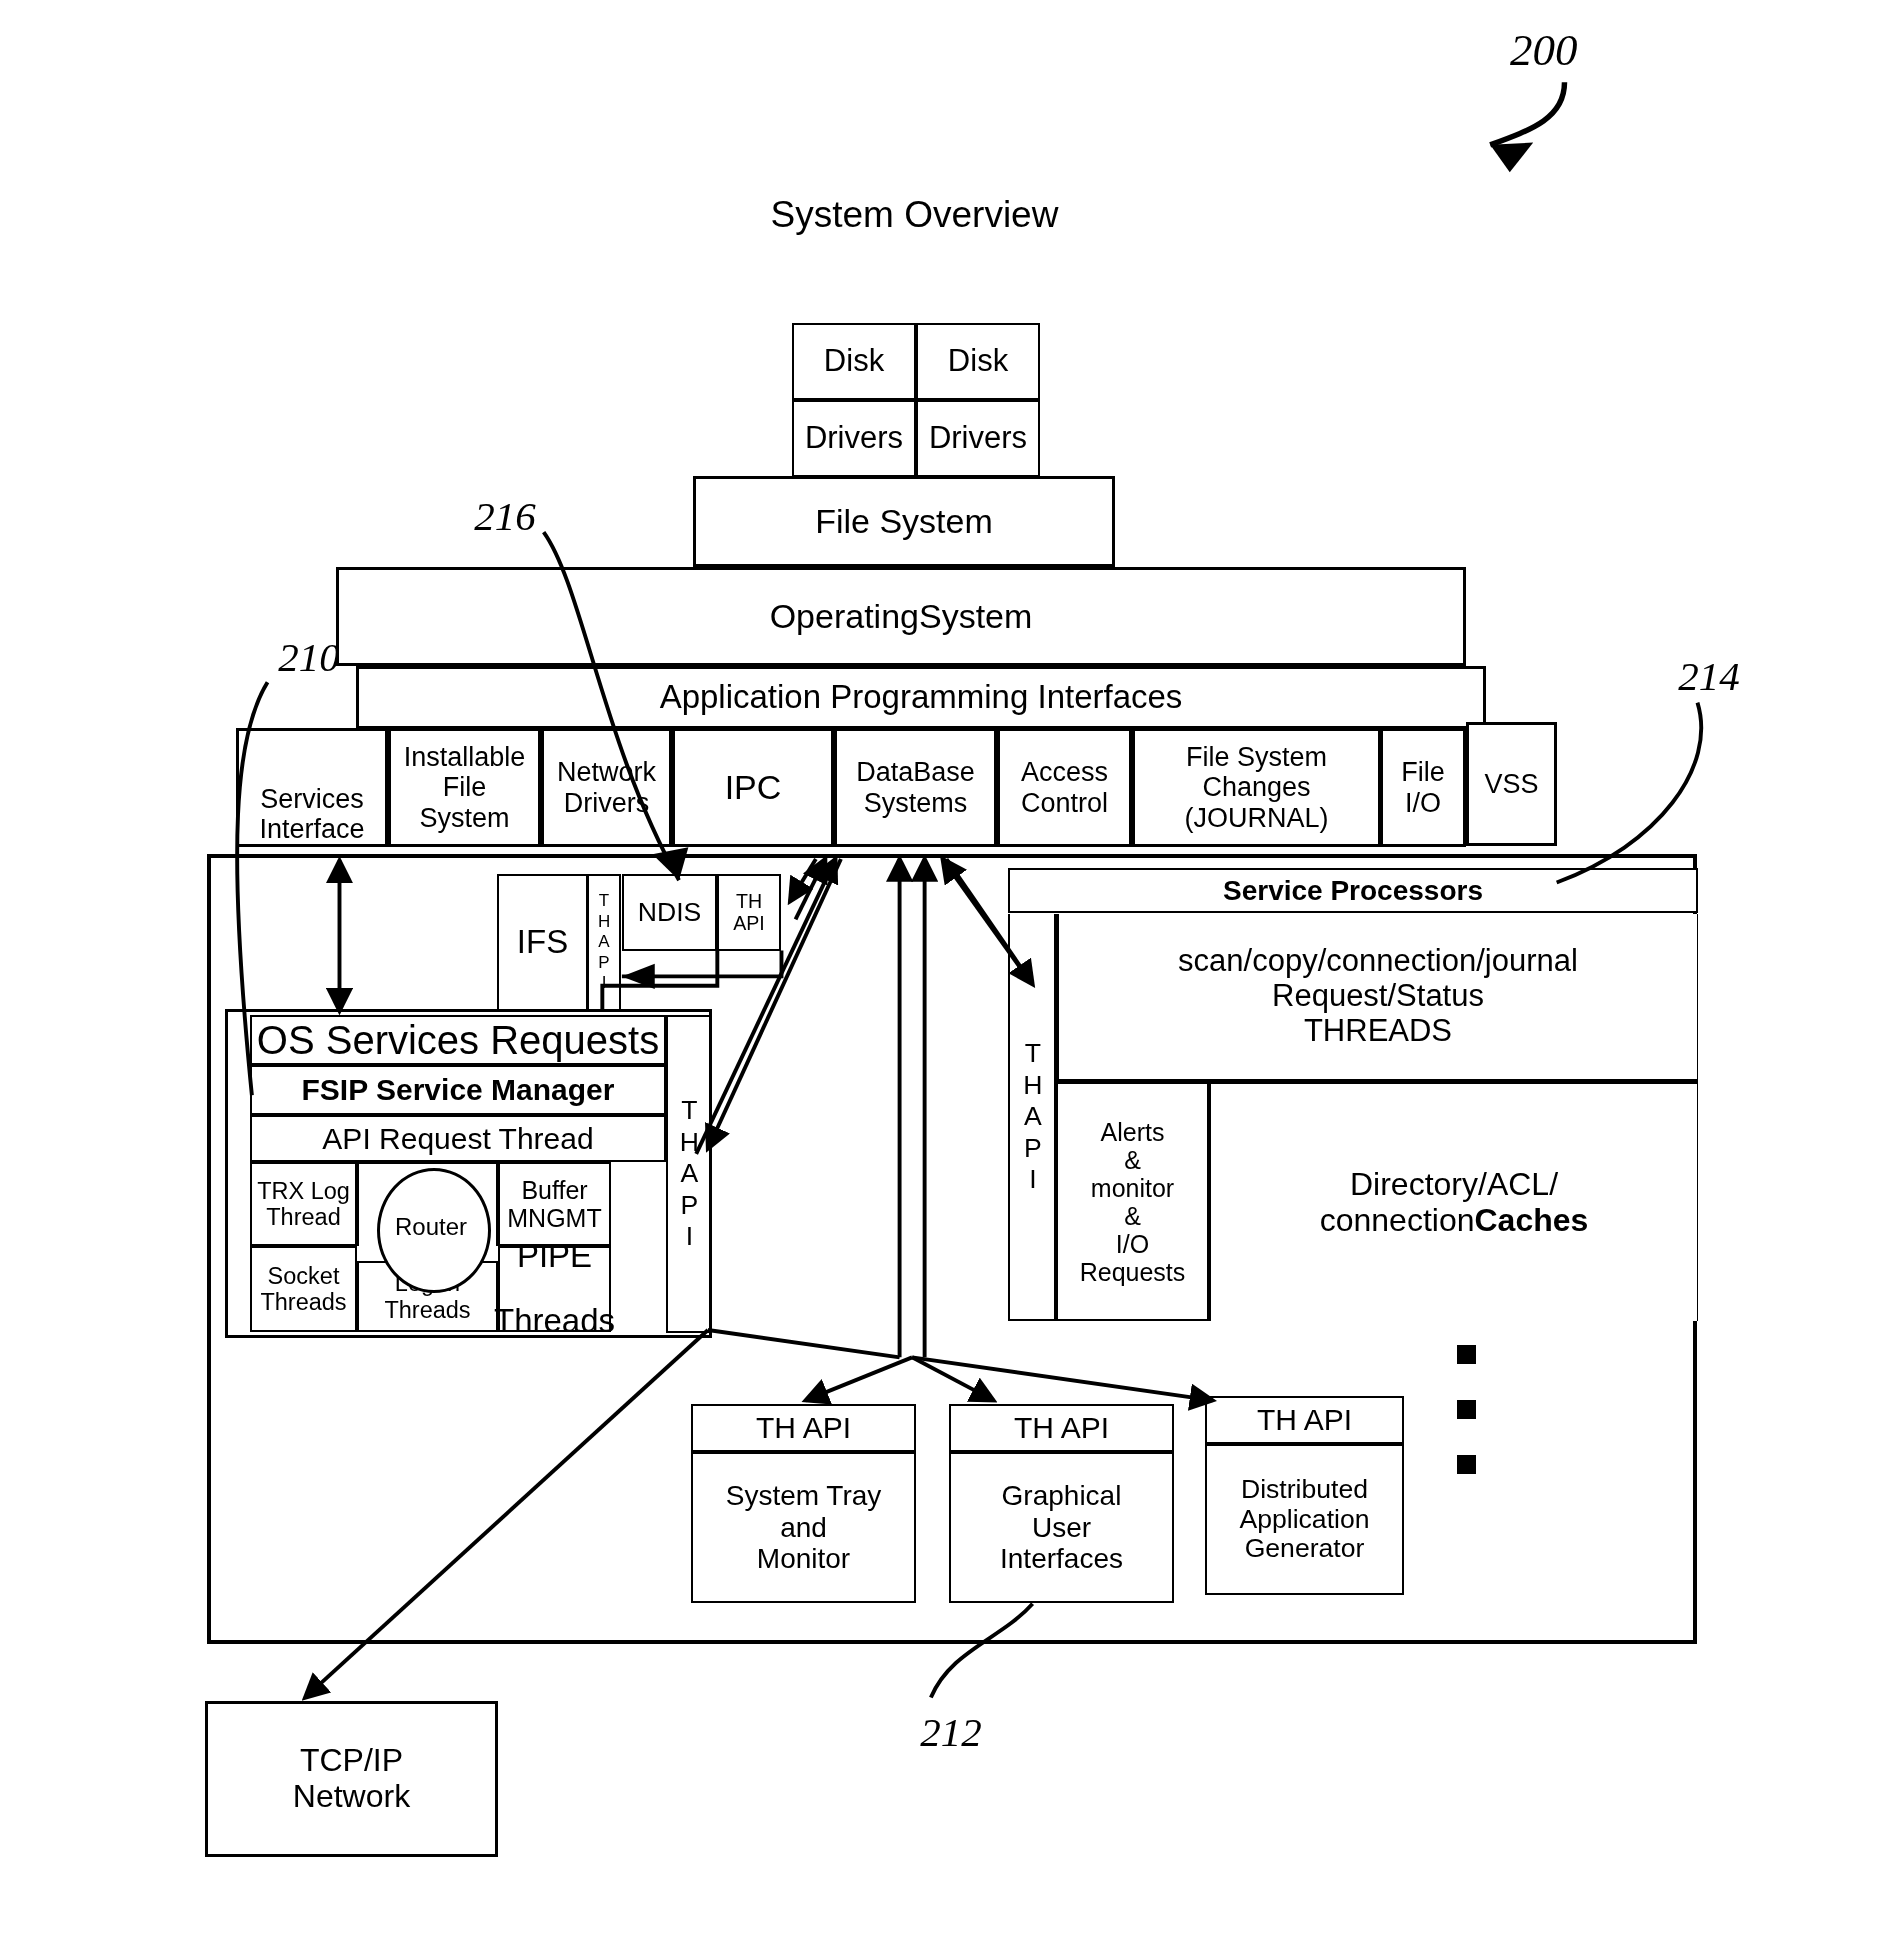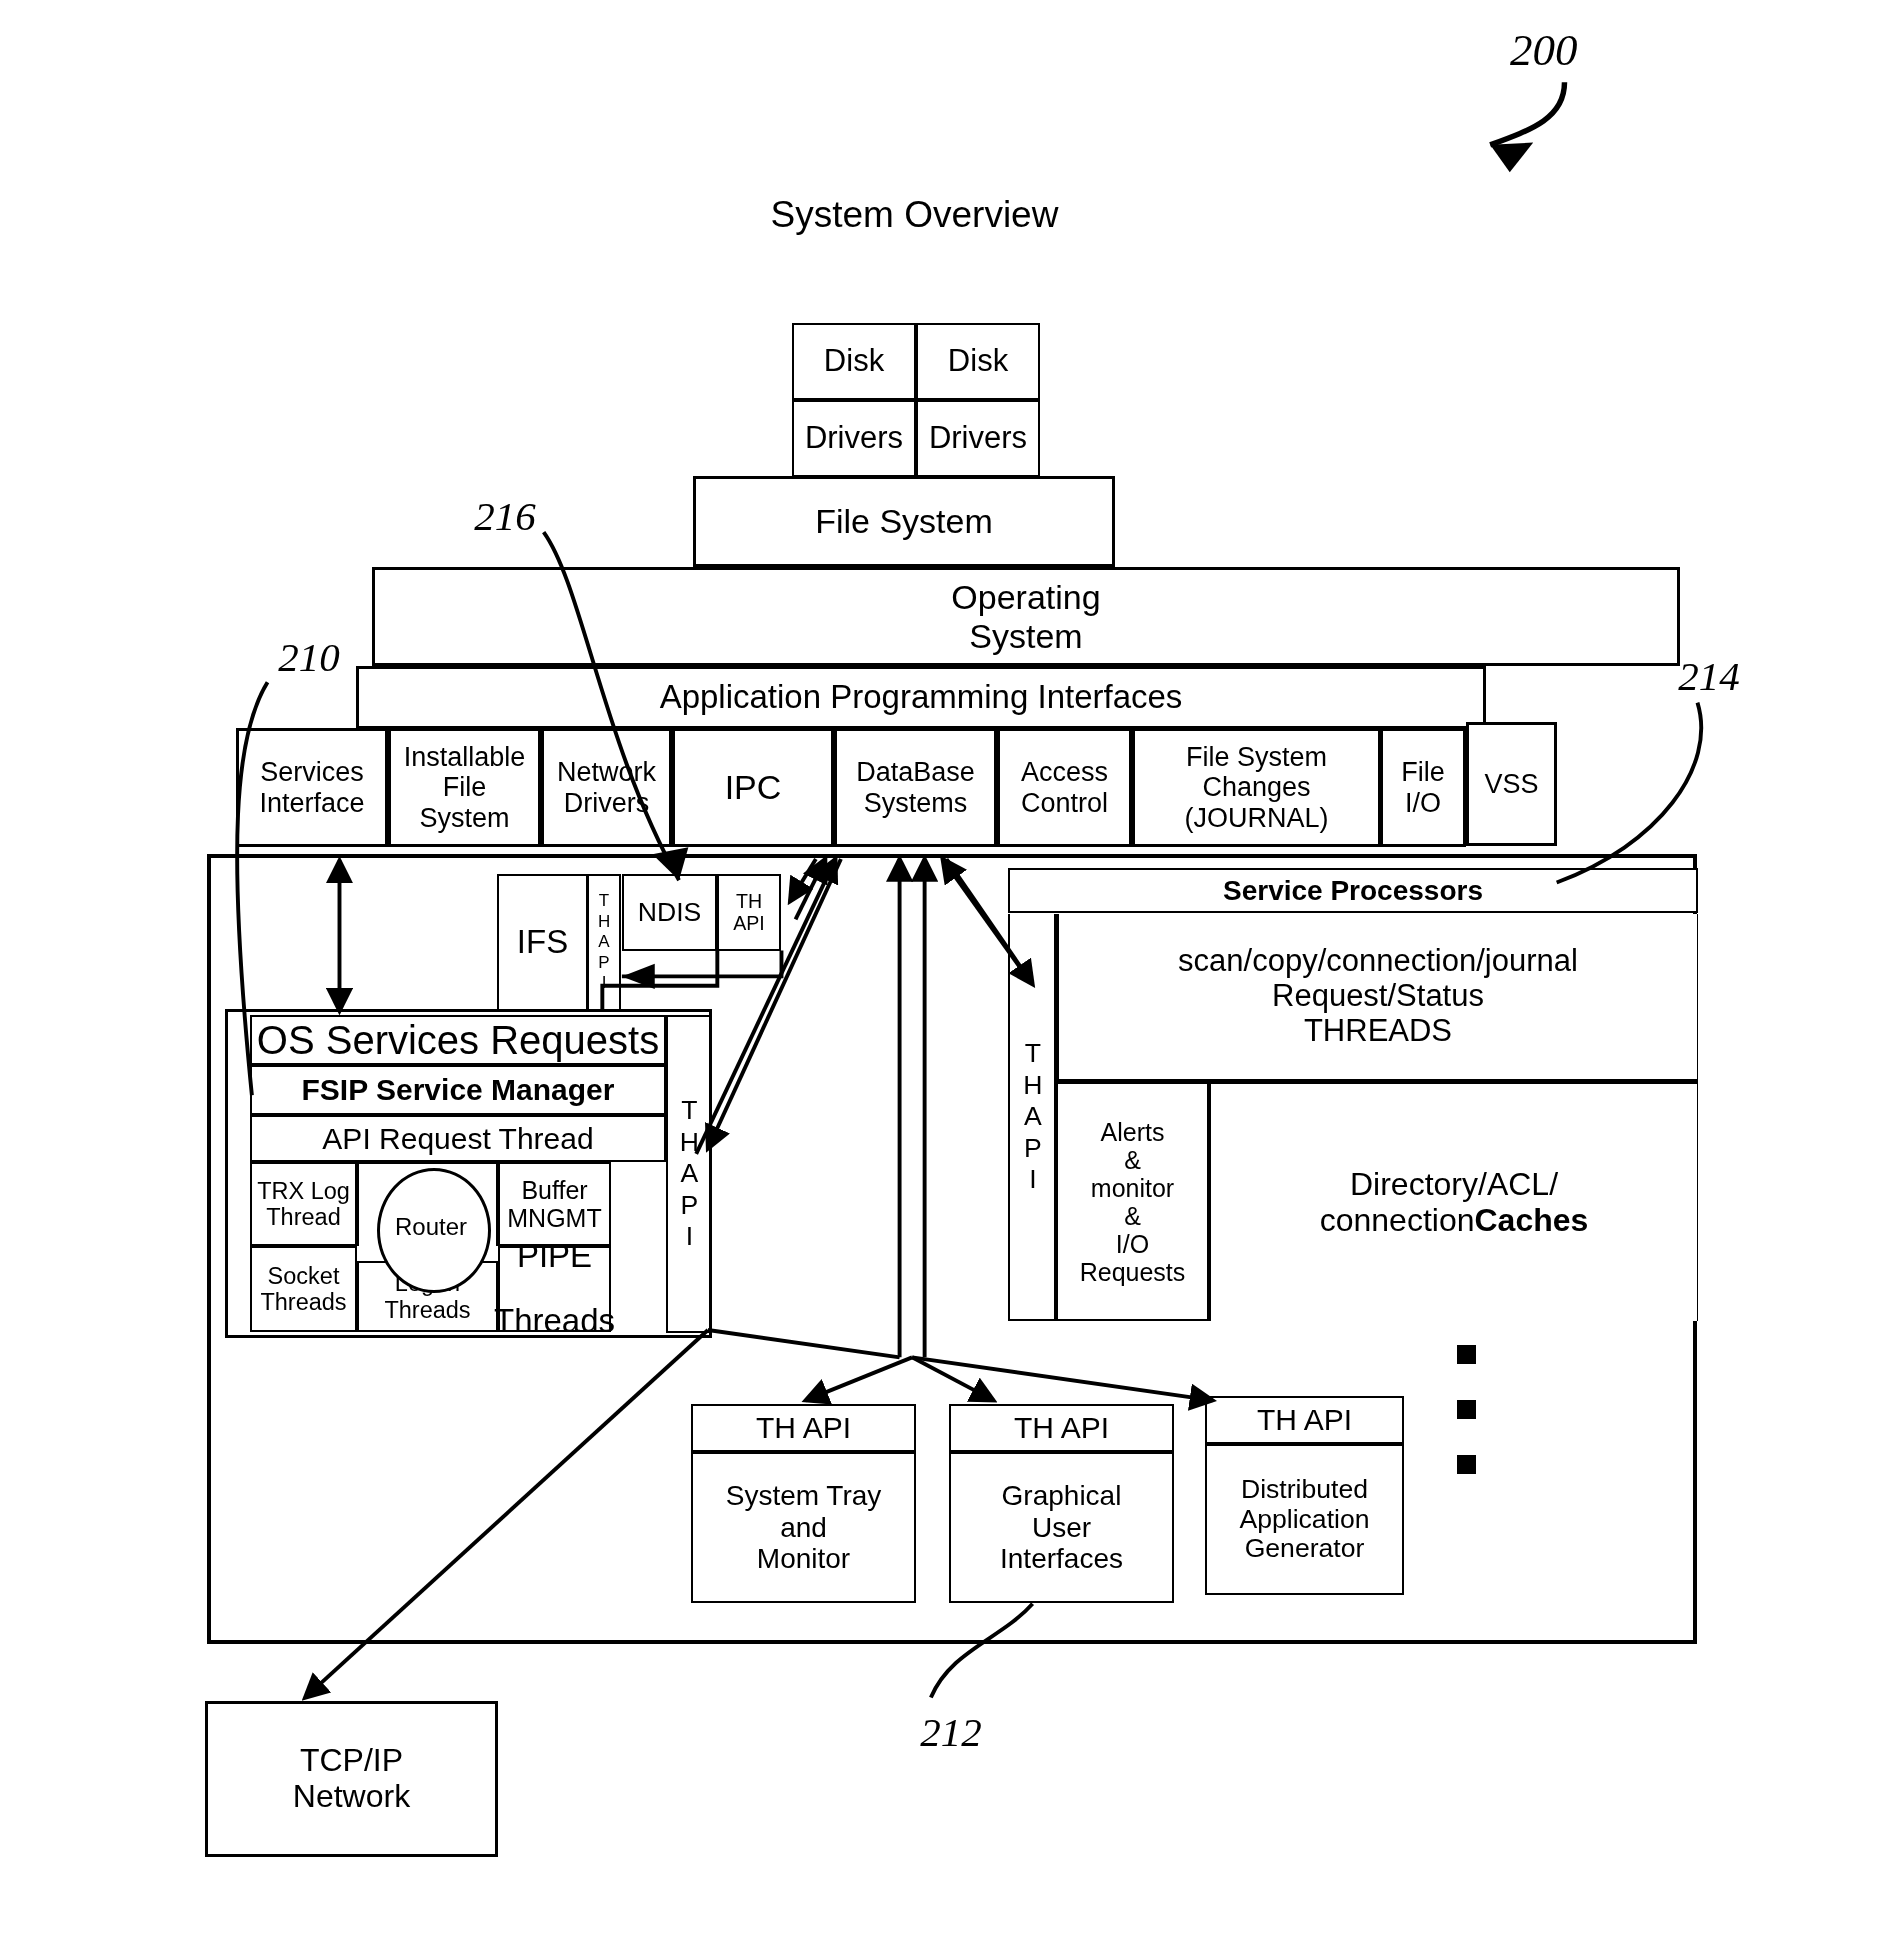--- a/index.html
+++ b/index.html
@@ -31,29 +31,29 @@
   <div class="plain ital" style="left:1658px;top:653px;width:102px;height:47px;font-size:41px;">214</div>
   <div class="plain ital" style="left:900px;top:1709px;width:102px;height:47px;font-size:41px;">212</div>
 
   <div class="bx" style="left:792px;top:323px;width:124px;height:77px;font-size:31px;">Disk</div>
   <div class="bx" style="left:916px;top:323px;width:124px;height:77px;font-size:31px;">Disk</div>
   <div class="bx" style="left:792px;top:400px;width:124px;height:77px;font-size:31px;">Drivers</div>
   <div class="bx" style="left:916px;top:400px;width:124px;height:77px;font-size:31px;">Drivers</div>
 
   <div class="bx bxh" style="left:693px;top:476px;width:422px;height:91px;font-size:34px;">File System</div>
 
-  <div class="bx bxh" style="left:372px;top:567px;width:1308px;height:99px;font-size:34px;flex-direction:column;">
+  <div class="bx bxh" style="left:336px;top:567px;width:1130px;height:99px;font-size:34px;">
     <span>Operating</span>
     <span>System</span>
   </div>
 
   <div class="bx bxh" style="left:356px;top:666px;width:1130px;height:63px;font-size:33px;">Application Programming Interfaces</div>
 
   <div style="position:absolute;left:236px;top:728px;">
-    <div class="bx bxh" style="left:0px;top:0px;width:152px;height:119px;font-size:27px;flex-direction:column;">
+    <div class="bx bxh" style="left:0px;top:0px;width:152px;height:119px;font-size:27px;flex-direction:column;justify-content:flex-end;">
       <span>Services</span>
       <span>Interface</span>
     </div>
     <div class="bx bxh" style="left:152px;top:0px;width:153px;height:119px;font-size:27px;flex-direction:column;">
       <span>Installable</span>
       <span>File</span>
       <span>System</span>
     </div>
     <div class="bx bxh" style="left:305px;top:0px;width:131px;height:119px;font-size:27px;flex-direction:column;">
       <span>Network</span>

